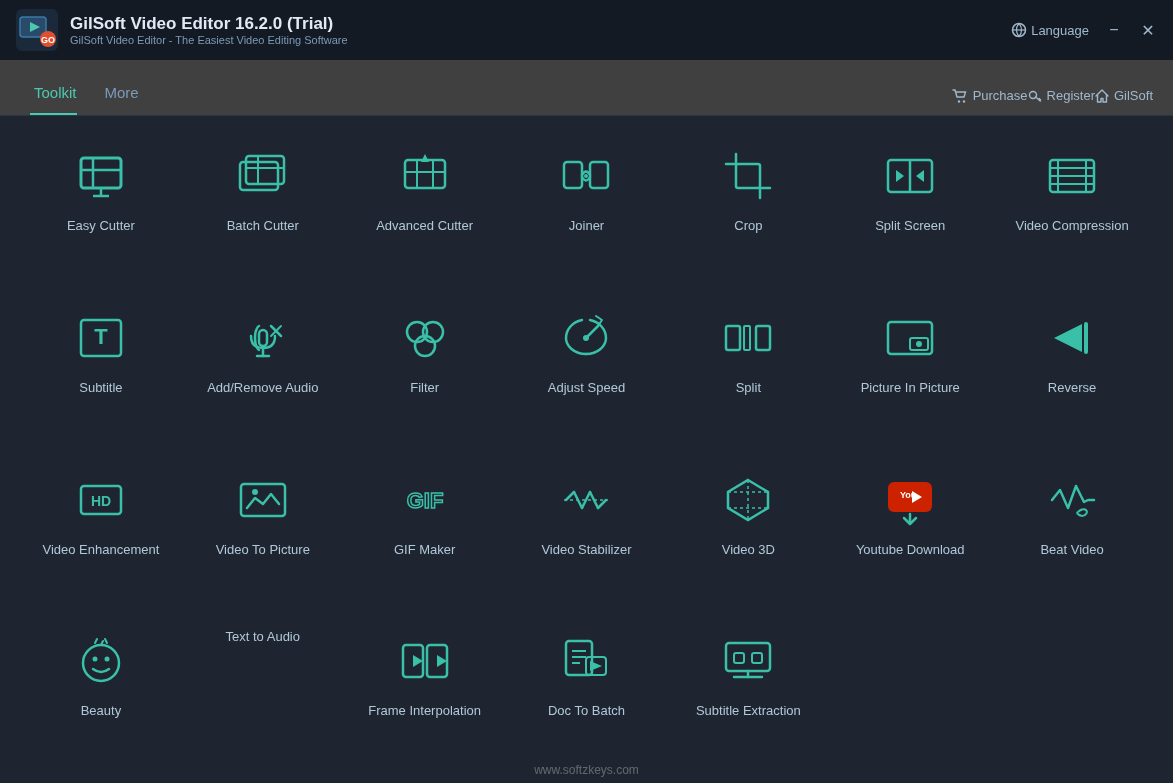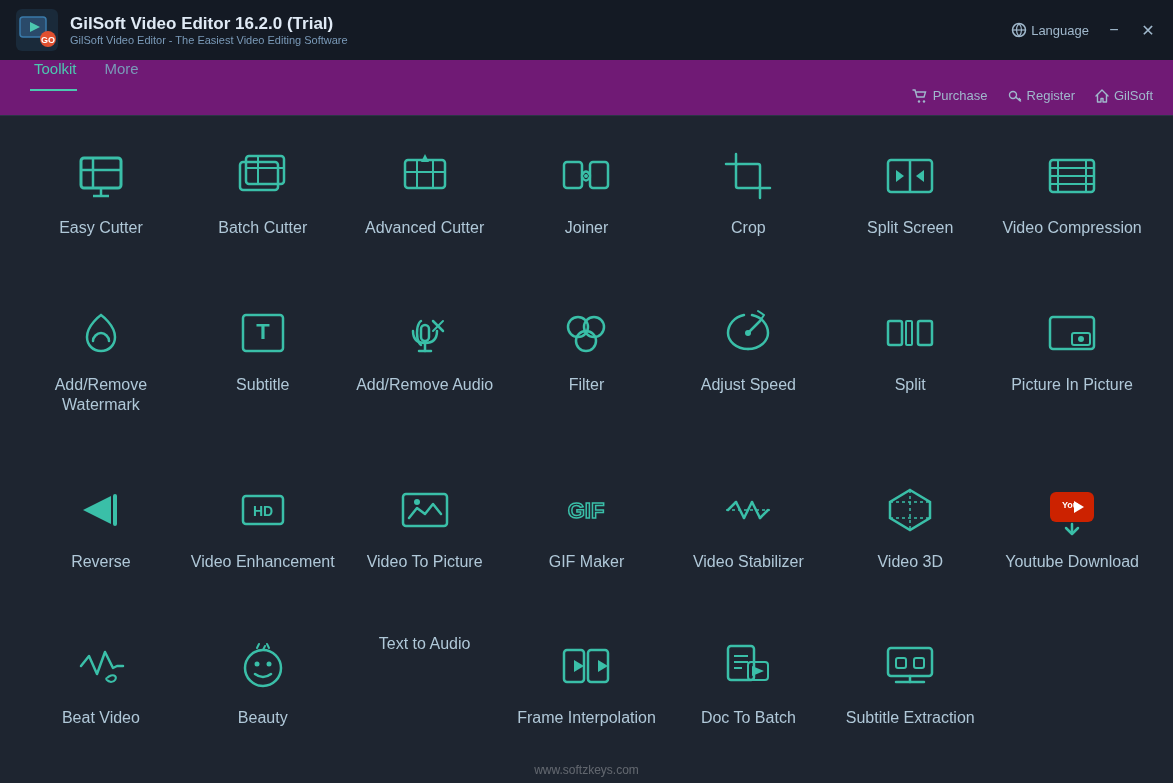--- a/index.html
+++ b/index.html
@@ -65,24 +65,24 @@
       display: flex;
       align-items: center;
       justify-content: center;
       cursor: pointer;
       color: #a0b8cc;
       font-size: 16px;
     }
 
     
     #navbar {
-      background: #701a75;
+      background: #404040;
       height: 56px;
       display: flex;
-      align-items: flex-start;
+      align-items: flex-end;
       padding: 0 30px;
       border-bottom: 1px solid #2a3545;
       position: relative;
     }
     .nav-tab {
       padding: 0 16px 14px 4px;
       font-size: 15px;
       cursor: pointer;
       color: #7a9ab8;
       position: relative;
@@ -99,21 +99,20 @@
       right: 16px;
       height: 2px;
       background: #4cc8b0;
     }
     #navbar-right {
       position: absolute;
       right: 20px;
       bottom: 12px;
       display: flex;
       align-items: center;
-      gap: 20px;
     }
     .nav-action {
       display: flex;
       align-items: center;
       gap: 5px;
       font-size: 13px;
       color: #a0b8cc;
       cursor: pointer;
     }
 
@@ -143,21 +142,21 @@
       display: flex;
       align-items: center;
       justify-content: center;
       margin-bottom: 10px;
     }
     .tool-icon-wrap svg {
       width: 56px;
       height: 56px;
     }
     .tool-label {
-      font-size: 16px;
+      font-size: 13px;
       color: #b0c8d8;
       text-align: center;
       line-height: 1.3;
     }
 
     
     #watermark {
       position: fixed;
       bottom: 6px;
       left: 50%;
@@ -312,29 +311,20 @@
         <line x1="6" y1="20" x2="50" y2="20" stroke="#3abfa8" stroke-width="2"></line>
         <line x1="6" y1="28" x2="50" y2="28" stroke="#3abfa8" stroke-width="2"></line>
         <line x1="6" y1="36" x2="50" y2="36" stroke="#3abfa8" stroke-width="2"></line>
         <line x1="14" y1="12" x2="14" y2="44" stroke="#3abfa8" stroke-width="2"></line>
         <line x1="42" y1="12" x2="42" y2="44" stroke="#3abfa8" stroke-width="2"></line>
       </svg>
     </div>
     <span class="tool-label">Video Compression</span>
   </div>
 
-  <div class="tool-item">
-    <div class="tool-icon-wrap">
-      <svg viewBox="0 0 56 56" fill="none">
-        <path d="M28 10 C28 10 14 20 14 32 C14 40 20 46 28 46 C36 46 42 40 42 32 C42 20 28 10 28 10Z" stroke="#3abfa8" stroke-width="2.5"></path>
-        <path d="M20 36 C20 32 24 28 28 28 C32 28 36 32 36 36" stroke="#3abfa8" stroke-width="2.5" stroke-linecap="round"></path>
-      </svg>
-    </div>
-    <span class="tool-label">Add/Remove Watermark</span>
-  </div>
 
   <div class="tool-item">
     <div class="tool-icon-wrap">
       <svg viewBox="0 0 56 56" fill="none">
         <rect x="8" y="10" width="40" height="36" rx="3" stroke="#3abfa8" stroke-width="2.5"></rect>
         <text x="28" y="34" text-anchor="middle" font-size="22" font-weight="bold" fill="#3abfa8" stroke="none">T</text>
       </svg>
     </div>
     <span class="tool-label">Subtitle</span>
   </div>

